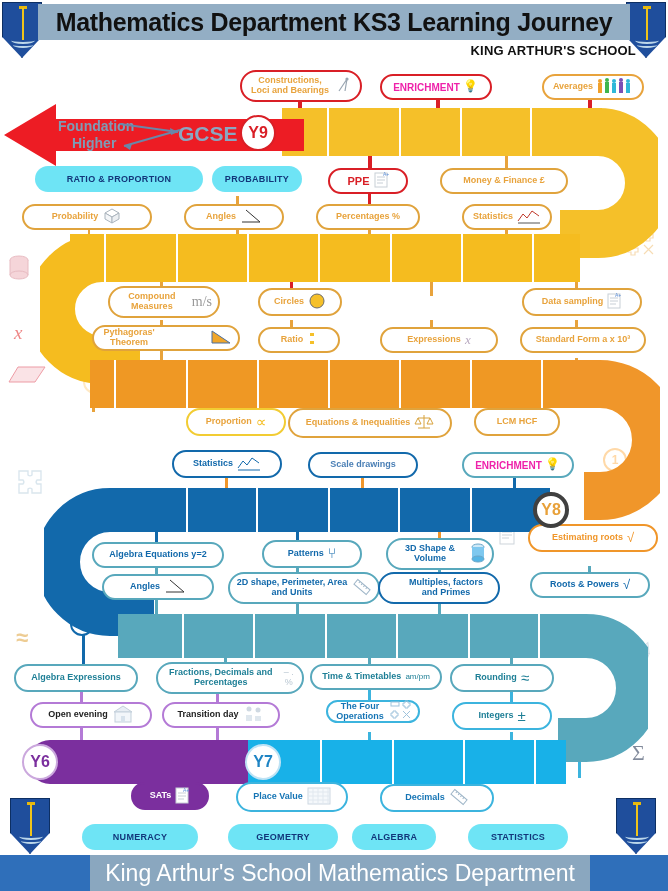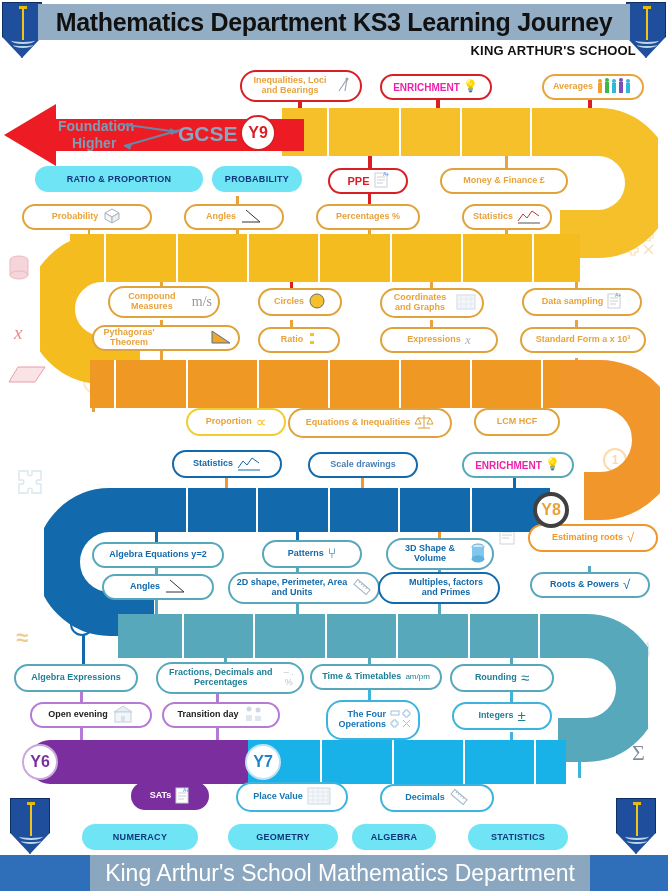--- a/index.html
+++ b/index.html
@@ -381,21 +381,21 @@
   <div class="conn" style="left:216px; top:726px; width:3px; height:18px; background:#b47ad6;"></div>
   <div class="conn" style="left:166px; top:768px; width:3px; height:18px; background:#7b2f9e;"></div>
   <div class="conn" style="left:296px; top:768px; width:3px; height:18px; background:#3cb4de;"></div>
   <div class="conn" style="left:437px; top:768px; width:3px; height:18px; background:#3cb4de;"></div>
   <div class="conn" style="left:578px; top:760px; width:3px; height:18px; background:#3cb4de;"></div>
   <div class="conn" style="left:368px; top:732px; width:3px; height:12px; background:#3cb4de;"></div>
   <div class="conn" style="left:510px; top:732px; width:3px; height:12px; background:#3cb4de;"></div>
   <div class="conn" style="left:640px; top:470px; width:3px; height:0px; background:#f0962a;"></div>
 
   <div class="pill" style="left:240px; top:70px; width:122px; height:32px; border-color:#d91f26; color:#e8a33c;">
-    <span class="lbl">Inequalities, Loci and Bearings</span>
+    <span class="lbl">Constructions, Loci and Bearings</span>
     <span class="gl">
       <svg width="18" height="16" viewBox="0 0 18 16">
           <path d="M3,14 L11,2 M11,2 L9,14" stroke="#9aa6b2" stroke-width="1.2" fill="none"></path>
           <circle cx="11" cy="2" r="1.6" fill="#9aa6b2"></circle>
         </svg>
     </span>
   </div>
   <div class="pill" style="left:380px; top:74px; width:112px; height:26px; border-color:#d91f26; color:#ee22aa; font-size:10px;">
     <span class="lbl">ENRICHMENT</span>
     <span class="gl" style="font-size:12px;">💡</span>
@@ -475,27 +475,20 @@
   <div class="pill" style="left:108px; top:286px; width:112px; height:32px;">
     <span class="lbl" style="color:#e8a33c;">Compound Measures</span>
     <span class="gl" style="color:#999; font-size:14px; font-family:'Liberation Serif',serif;">m/s</span>
   </div>
   <div class="pill" style="left:258px; top:288px; width:84px; height:28px;">
     <span class="lbl" style="color:#e8a33c;">Circles</span>
     <span class="gl"><svg width="18" height="18" viewBox="0 0 18 18">
           <circle cx="9" cy="9" r="7" fill="#f5c029" stroke="#6b6b6b"></circle>
         </svg></span>
   </div>
-  <div class="pill" style="left:380px; top:288px; width:104px; height:30px;">
-    <span class="lbl" style="color:#e8a33c;">Coordinates and Graphs</span>
-    <span class="gl"><svg width="20" height="16" viewBox="0 0 20 16">
-          <rect x="1" y="1" width="18" height="14" fill="#f4f7fa" stroke="#d0dae3"></rect>
-          <path d="M5,1 v14 M10,1 v14 M15,1 v14 M1,5 h18 M1,10 h18" stroke="#e3eaf1"></path>
-        </svg></span>
-  </div>
   <div class="pill" style="left:522px; top:288px; width:120px; height:28px;">
     <span class="lbl" style="color:#e8a33c;">Data sampling</span>
     <span class="gl"><svg width="15" height="17" viewBox="0 0 15 17">
           <rect x="1" y="2" width="12" height="14" fill="#fff" stroke="#c8cfd6"></rect>
           <path d="M3,6 h8 M3,9 h8 M3,12 h6" stroke="#c8cfd6"></path>
           <text x="8" y="5" font-size="5" fill="#5b8dd6">A+</text>
         </svg></span>
   </div>
 
   <div class="pill" style="left:92px; top:325px; width:148px; height:26px;gap:48px;">
@@ -624,21 +617,21 @@
   </div>
   <div class="pill" style="left:162px; top:702px; width:118px; height:26px; border-color:#b47ad6;">
     <span class="lbl" style="color:#222;">Transition day</span>
     <span class="gl"><svg width="22" height="18" viewBox="0 0 22 18">
           <circle cx="6" cy="4" r="2.5" fill="#cfd9e2"></circle>
           <path d="M3,16 v-6 h6 v6" fill="#dfe7ee"></path>
           <circle cx="15" cy="5" r="2.5" fill="#cfd9e2"></circle>
           <path d="M12,16 v-5 h6 v5" fill="#dfe7ee"></path>
         </svg></span>
   </div>
-  <div class="pill" style="left:326px; top:700px; width:94px; height:40px; border-color:#3cb4de;text-align:right;">
+  <div class="pill" style="left:326px; top:700px; width:94px; height:23px; border-color:#3cb4de;">
     <span class="lbl" style="color:#1675b5;">The Four Operations</span>
     <span class="gl"><svg width="22" height="20" viewBox="0 0 22 20" stroke="#9fc3dc" fill="none" stroke-width="1">
           <rect x="1" y="2" width="8" height="4"></rect>
           <path d="M15,1 h3 v2 h2 v3 h-2 v2 h-3 v-2 h-2 v-3 h2 z"></path>
           <path d="M3,11 h3 v2 h2 v3 h-2 v2 h-3 v-2 h-2 v-3 h2 z"></path>
           <path d="M13,11 l7,7 M20,11 l-7,7"></path>
         </svg></span>
   </div>
   <div class="pill" style="left:452px; top:702px; width:100px; height:28px; border-color:#3cb4de;">
     <span class="lbl" style="color:#1e7f96;">Integers</span>

